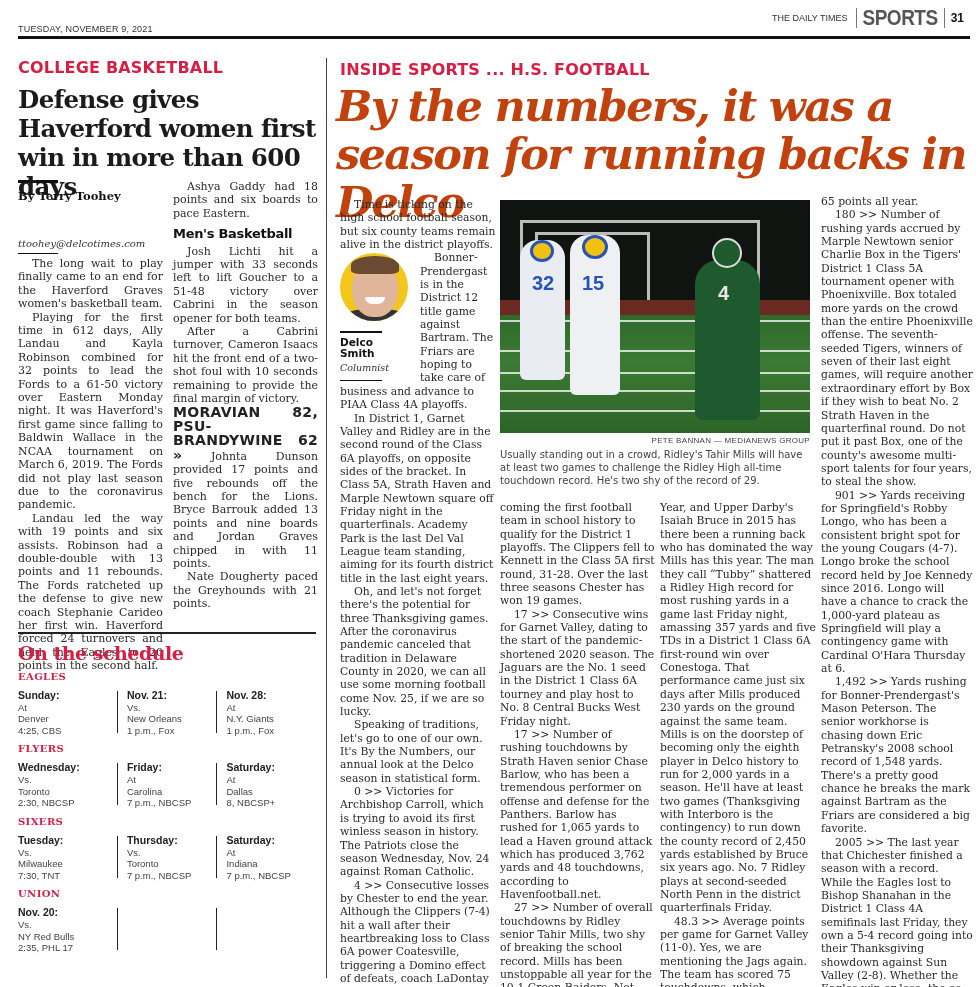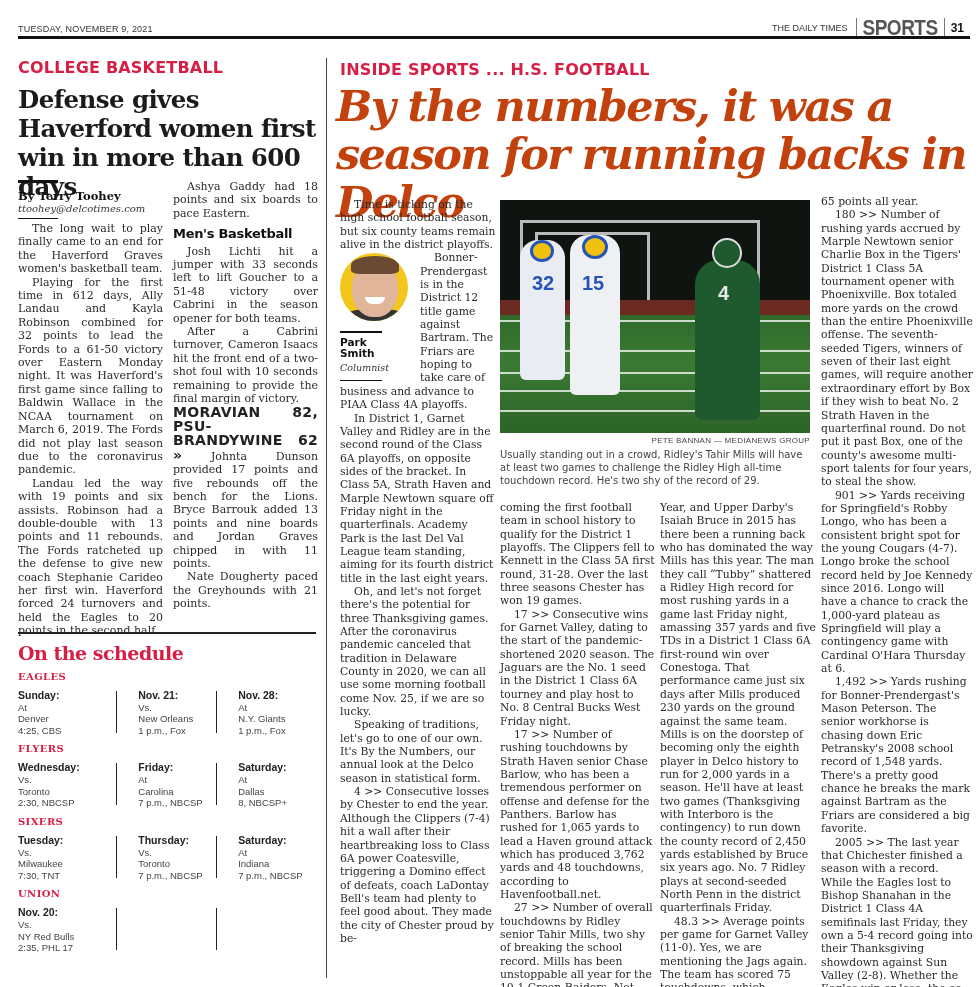--- a/index.html
+++ b/index.html
@@ -2,54 +2,54 @@
 <html><head>
 <meta charset="utf-8">
 <style>
   * { box-sizing: border-box; margin: 0; padding: 0; }
   html, body { width: 980px; height: 987px; background: #fff; overflow: hidden; }
   body { position: relative; color: #222; font-family: "DejaVu Serif", serif; }
 
   
   .masthead { position: absolute; left: 18px; top: 0; width: 952px; height: 40px; }
   .masthead .date { position: absolute; left: 0; top: 24px; font-family: "Liberation Sans", sans-serif; font-size: 9px; color: #333; letter-spacing: 0.2px; }
-  .masthead .right { position: absolute; right: 6px; top: 17px; display: flex; align-items: center; font-family: "Liberation Sans", sans-serif; }
+  .masthead .right { position: absolute; right: 6px; top: 7px; display: flex; align-items: center; font-family: "Liberation Sans", sans-serif; }
   .masthead .paper { font-size: 9px; color: #333; margin-right: 8px; }
   .masthead .sep { width: 1px; height: 20px; background: #777; }
   .masthead .section { font-size: 19px; font-weight: bold; color: #555; padding: 0 6px; letter-spacing: -0.5px; transform: scaleY(1.15); }
   .masthead .page { font-size: 12px; font-weight: bold; color: #111; padding-left: 6px; }
   .masthead .rule { position: absolute; left: 0; right: 0; top: 36px; height: 3px; background: #111; }
 
   .kicker { font-family: "DejaVu Sans", sans-serif; font-weight: bold; color: #d71e44; font-size: 16px; letter-spacing: 0.2px; }
 
   
   .left { position: absolute; left: 18px; top: 58px; width: 300px; }
   .left .headline { font-family: "DejaVu Serif", serif; font-weight: bold; font-size: 24.5px; line-height: 29px; color: #1b1b1b; margin-top: 8px; letter-spacing: -0.6px; }
   .cols2 { position: absolute; left: 18px; top: 180px; width: 300px; height: 440px; }
   .col-a { position: absolute; left: 0; top: 0; width: 145px; }
   .col-b { position: absolute; left: 155px; top: 0; width: 145px; }
   .byline-rule { width: 40px; height: 3px; background: #111; margin-bottom: 6px; }
   .byline { font-weight: bold; font-size: 11.5px; color: #111; }
-  .email { font-style: italic; font-size: 10px; color: #333; }
+  .email { font-style: italic; font-size: 10px; color: #333; margin-top: 35px; }
   .byline-rule2 { width: 40px; height: 1px; background: #111; margin: 4px 0 3px; }
   .body-text { font-family: "DejaVu Serif", serif; font-size: 11px; line-height: 13.4px; color: #2a2a2a; text-align: justify; }
   .body-text p { text-indent: 14px; }
   .subhead { font-family: "DejaVu Sans", sans-serif; font-weight: bold; font-size: 13px; color: #111; margin: 7px 0 4px; letter-spacing: -0.3px; }
   .inline-head { font-family: "DejaVu Sans", sans-serif; font-weight: bold; font-size: 14px; letter-spacing: 0.3px; color: #222; }
 
   .vrule { position: absolute; left: 326px; top: 58px; width: 1px; height: 920px; background: #444; }
 
   
   .schedule { position: absolute; left: 18px; top: 632px; width: 298px; }
   .schedule .toprule { height: 1.5px; background: #222; margin-bottom: 8px; }
   .schedule h2 { font-family: "DejaVu Serif", serif; font-weight: bold; font-size: 19px; color: #d71e44; letter-spacing: -0.5px; }
   .team-label { font-family: "DejaVu Serif", serif; font-weight: bold; color: #d71e44; font-size: 10px; letter-spacing: 0.4px; margin: 7px 0 7px; }
   .games { display: flex; }
   .game { width: 106px; font-family: "Liberation Sans", sans-serif; font-size: 9.5px; line-height: 11.5px; color: #444; position: relative; padding-left: 0; }
-  .game + .game { padding-left: 22px; }
+  .game + .game { padding-left: 10px; }
   .game + .game::before { content: ""; position: absolute; left: 0; top: 2px; width: 1px; height: 42px; background: #222; }
   .game .day { font-weight: bold; color: #222; font-size: 10.5px; line-height: 13px; }
   .game:nth-child(2) { width: 106px; }
 
   
   .right-kicker { position: absolute; left: 340px; top: 60px; }
   .big-headline { position: absolute; left: 336px; top: 82px; width: 640px; font-family: "DejaVu Serif", serif; font-style: italic; font-size: 43px; line-height: 48px; color: #c2410c; letter-spacing: -1.6px; }
 
   .rcol { position: absolute; top: 198px; width: 156px; }
   .rcol .body-text { text-align: left; font-size: 10.8px; line-height: 13.35px; }
@@ -231,30 +231,31 @@
   <div class="body-text">
     <p>Time is ticking on the high school football season, but six county teams remain alive in the district playoffs.</p>
     <div class="mugshot">
       <div class="mug-circle">
         <div class="mug-shirt"></div>
         <div class="mug-face"></div>
         <div class="mug-hair"></div>
         <div class="mug-smile"></div>
       </div>
       <div class="col-rule"></div>
-      <div class="col-name">Park</div>
+      <div class="col-name">Delco</div>
       <div class="col-name">Smith</div>
       <div class="col-role">Columnist</div>
       <div class="col-rule2"></div>
     </div>
     <div id="r-col1">
         <p>Bonner-Prendergast is in the District 12 title game against Bartram. The Friars are hoping to take care of business and advance to PIAA Class 4A playoffs.</p>
         <p>In District 1, Garnet Valley and Ridley are in the second round of the Class 6A playoffs, on opposite sides of the bracket. In Class 5A, Strath Haven and Marple Newtown square off Friday night in the quarterfinals. Academy Park is the last Del Val League team standing, aiming for its fourth district title in the last eight years.</p>
         <p>Oh, and let's not forget there's the potential for three Thanksgiving games. After the coronavirus pandemic canceled that tradition in Delaware County in 2020, we can all use some morning football come Nov. 25, if we are so lucky.</p>
         <p>Speaking of traditions, let's go to one of our own. It's By the Numbers, our annual look at the Delco season in statistical form.</p>
+        <p>0 &gt;&gt; Victories for Archbishop Carroll, which is trying to avoid its first winless season in history. The Patriots close the season Wednesday, Nov. 24 against Roman Catholic.</p>
         <p>4 &gt;&gt; Consecutive losses by Chester to end the year. Although the Clippers (7-4) hit a wall after their heartbreaking loss to Class 6A power Coatesville, triggering a Domino effect of defeats, coach LaDontay Bell's team had plenty to feel good about. They made the city of Chester proud by be-</p>
       </div>
   </div>
 </div>
 
 <figure class="photo">
   <div class="goal" style="left:20px;top:20px;width:240px;height:85px;"></div>
   <div class="goal" style="left:35px;top:32px;width:115px;height:70px;"></div>
   <div class="track"></div>
   <div class="field"></div>

